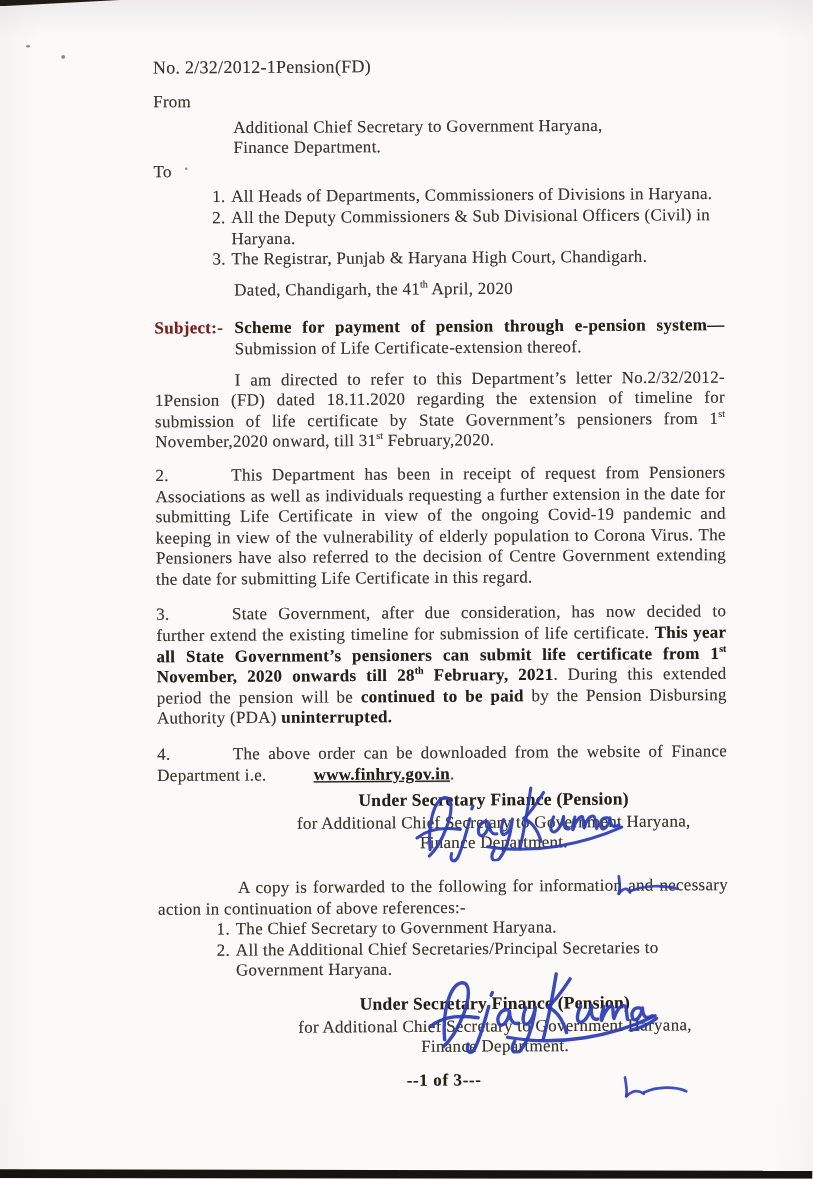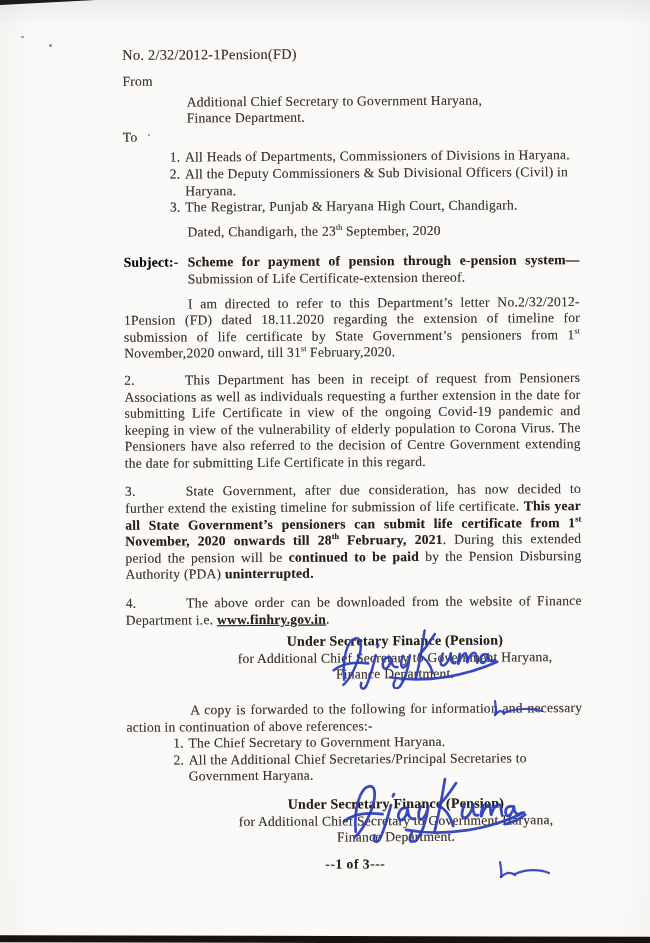--- a/index.html
+++ b/index.html
@@ -21,31 +21,31 @@
       linear-gradient(180deg,rgba(186,182,196,.22),rgba(255,255,255,0) 3%),
       linear-gradient(90deg,rgba(205,200,195,.14),rgba(255,255,255,0) 5%,rgba(255,255,255,0) 95%,rgba(205,200,195,.10)),
       radial-gradient(130% 95% at 50% 45%,rgba(255,255,255,0) 62%,rgba(198,194,188,.13));
   }
   .content{
     position:relative;padding:46px 72px 0 122px;
     transform:rotate(-.35deg);transform-origin:40% 0;
     text-shadow:0 0 .5px rgba(70,62,52,.5);
   }
   .b{font-weight:700;color:#241f19;}
-  .u{text-decoration:underline;}
+  .u{text-decoration:underline;margin-left:34px;}
   sup{font-size:.6em;line-height:0;vertical-align:super;letter-spacing:0;font-family:Liberation Serif, serif;}
   .ref{line-height:17px;margin-bottom:10px;font-size:14.4px;}
   .from{margin-bottom:4px;}
   .sender{margin-left:64px;margin-bottom:2px;}
   .to{margin-bottom:4px;}
   ol.numlist{margin-left:44px;padding-left:17px;list-style:decimal;}
   ol.numlist li{padding-left:1px;}
   .dated{margin-left:64px;margin-top:8px;}
   .subject{display:flex;margin-top:14px;}
-  .subject .lbl{width:64px;flex:none;font-weight:700;color:#000000;}
+  .subject .lbl{width:64px;flex:none;font-weight:700;color:#7f1d1d;}
   .subbody{flex:1;}
   .subbody .l1{text-align:justify;text-align-last:justify;}
   .para{margin-top:8px;text-align:justify;}
   .para.indent{text-indent:64px;}
   .p2{margin-top:10px;}
   .p3,.p4{margin-top:12px;}
   .ptab{display:inline-block;width:50px;}
   .signblock{width:374px;margin-left:auto;margin-top:6px;text-align:center;}
   .signblock .title{font-size:14px;}
   .copyintro{margin-top:18px;}
@@ -90,21 +90,21 @@
       <div>Finance Department.</div>
     </div>
 
     <div class="to">To</div>
     <ol class="numlist">
       <li>All Heads of Departments, Commissioners of Divisions in Haryana.</li>
       <li>All the Deputy Commissioners &amp; Sub Divisional Officers (Civil) in Haryana.</li>
       <li>The Registrar, Punjab &amp; Haryana High Court, Chandigarh.</li>
     </ol>
 
-    <div class="dated"><span>Dated, Chandigarh, the 23</span><sup>th</sup><span> September, 2020</span></div>
+    <div class="dated"><span>Dated, Chandigarh, the 41</span><sup>th</sup><span> April, 2020</span></div>
 
     <div class="subject">
       <div class="lbl">Subject:-</div>
       <div class="subbody">
         <div class="l1"><span class="b">Scheme for payment of pension through e-pension system—</span></div>
         <div>Submission of Life Certificate-extension thereof.</div>
       </div>
     </div>
 
     <p class="para indent"><span>I am directed to refer to this Department’s letter No.2/32/2012-1Pension (FD) dated 18.11.2020 regarding the extension of timeline for submission of life certificate by State Government’s pensioners from 1</span><sup>st</sup><span> November,2020 onward, till 31</span><sup>st</sup><span> February,2020.</span></p>

